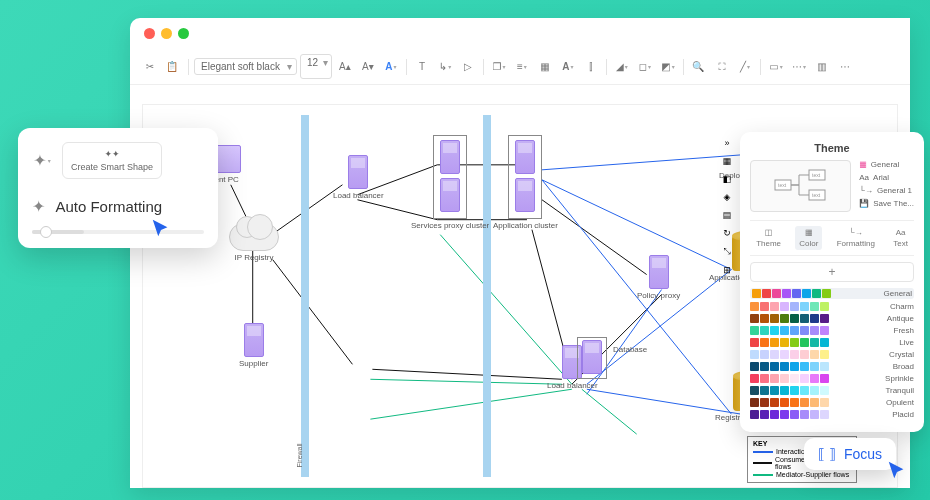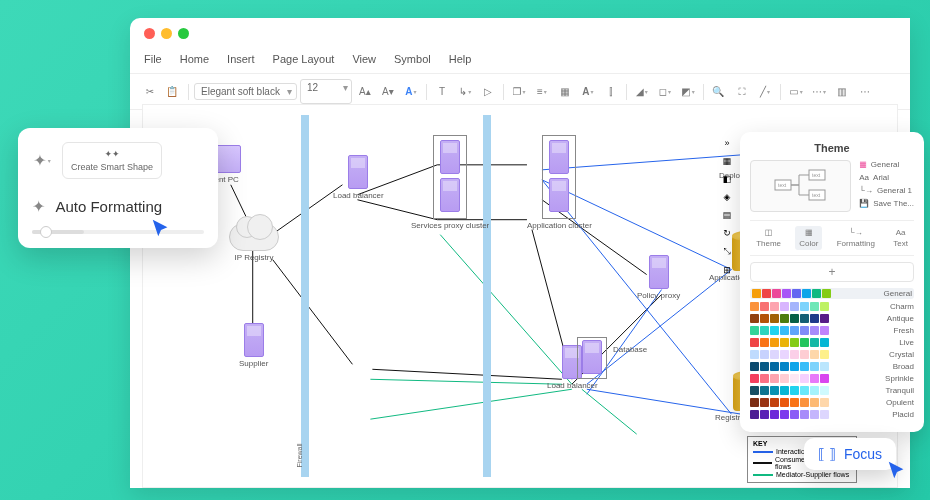--- a/index.html
+++ b/index.html
@@ -9,21 +9,21 @@
 .traffic span{width:11px;height:11px;border-radius:50%}
 .tl-r{background:#ff5f56}.tl-y{background:#ffbd2e}.tl-g{background:#27c93f}
 .menubar{display:flex;gap:18px;padding:4px 14px 8px;font-size:11px;color:#555;border-bottom:1px solid #eee}
 .menubar span{cursor:pointer}
 .toolbar{display:flex;align-items:center;gap:3px;padding:5px 10px;border-bottom:1px solid #eee;font-size:10px;color:#666}
 .tbtn{width:20px;height:20px;display:flex;align-items:center;justify-content:center;color:#777;cursor:pointer;border-radius:3px}
 .tbtn.dd::after{content:"▾";font-size:6px;margin-left:1px;color:#aaa}
 .sep{width:1px;height:16px;background:#e3e3e3;margin:0 2px}
 .font-sel{border:1px solid #ddd;padding:2px 16px 2px 6px;font-size:10px;border-radius:3px;background:#fff;min-width:98px;position:relative}
 .font-sel::after{content:"▾";position:absolute;right:4px;color:#999}
-.size-sel{border:1px solid #ddd;padding:2px 12px 10px 6px;font-size:10px;border-radius:3px;background:#fff;width:52px;position:relative}
+.size-sel{border:1px solid #ddd;padding:2px 12px 10px 6px;font-size:10px;border-radius:3px;background:#fff;width:32px;position:relative}
 .size-sel::after{content:"▾";position:absolute;right:3px;color:#999}
 .canvas{position:absolute;left:12px;top:86px;right:12px;bottom:0;background:#fff;border:1px solid #eee}
 .node{position:absolute;text-align:center;font-size:8px;color:#555}
 .server{width:20px;height:34px;background:linear-gradient(#c4aff5,#b89cf2);border:1px solid #9b7de8;border-radius:2px;margin:0 auto 2px;position:relative}
 .server::before{content:"";position:absolute;top:2px;left:2px;right:2px;height:10px;background:rgba(255,255,255,.35)}
 .server-box{border:1px solid #888;padding:4px 6px;display:inline-block}
 .cyl{width:28px;height:36px;margin:0 auto 2px;position:relative}
 .cyl::before{content:"";position:absolute;inset:0;background:linear-gradient(90deg,#d4a015,#f5c842,#d4a015);border-radius:4px}
 .cyl::after{content:"";position:absolute;top:-4px;left:0;right:0;height:10px;background:radial-gradient(ellipse,#f7d86a,#e0b030);border-radius:50%}
 .cloud{width:50px;height:28px;background:#f0f0f0;border-radius:16px;position:relative;margin:0 auto 2px;border:1px solid #ccc}
@@ -73,29 +73,20 @@
 .cursor2 svg{width:22px;height:22px}
 </style>
 </head>
 <body>
 
 <div class="app">
   <div class="traffic">
     <span class="tl-r"></span>
     <span class="tl-y"></span>
     <span class="tl-g"></span>
-  </div>
-  <div class="menubar">
-    <span>File</span>
-    <span>Home</span>
-    <span>Insert</span>
-    <span>Page Layout</span>
-    <span>View</span>
-    <span>Symbol</span>
-    <span>Help</span>
   </div>
   <div class="toolbar">
     <div class="tbtn">✂</div>
     <div class="tbtn">📋</div>
     <div class="sep"></div>
     <div class="font-sel">Elegant soft black</div>
     <div class="size-sel">12</div>
     <div class="tbtn">A▴</div>
     <div class="tbtn">A▾</div>
     <div class="tbtn dd" style="color:#3b82f6">
@@ -176,21 +167,21 @@
         <div class="server"></div>
         <div>Supplier</div>
       </div>
 
     <div class="node" style="left:190px;top:50px">
         <div class="server"></div>
         <div>Load balancer</div>
       </div>
     <div class="node" style="left:268px;top:30px"><div class="server-box"><div class="server"></div><div class="server" style="margin-top:4px"></div></div><div>Services proxy cluster</div></div>
 
-    <div class="node" style="left:384px;top:30px"><div class="server-box"><div class="server"></div><div class="server" style="margin-top:4px"></div></div><div>Application cluster</div></div>
+    <div class="node" style="left:350px;top:30px"><div class="server-box"><div class="server"></div><div class="server" style="margin-top:4px"></div></div><div>Application cluster</div></div>
     <div class="node" style="left:404px;top:240px">
         <div class="server"></div>
         <div>Load balancer</div>
       </div>
 
     <div class="node" style="left:494px;top:150px">
         <div class="server"></div>
         <div>Policy proxy</div>
       </div>
     <div class="node" style="left:438px;top:150px;">

